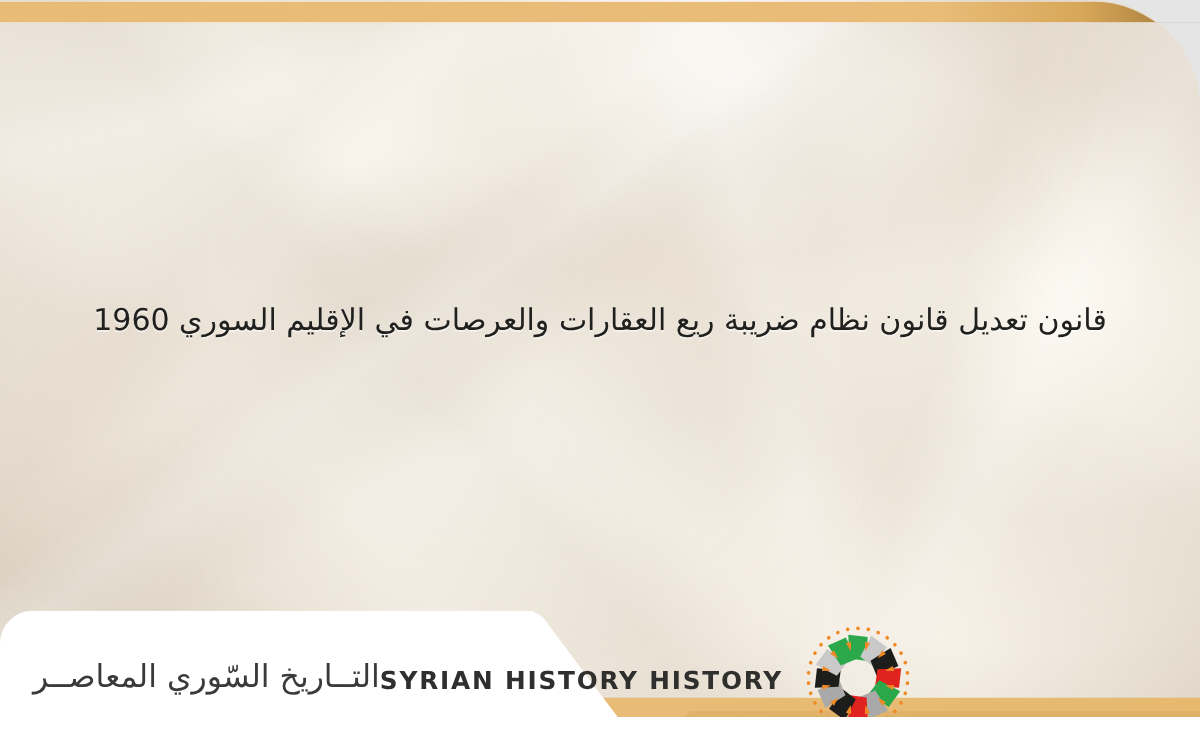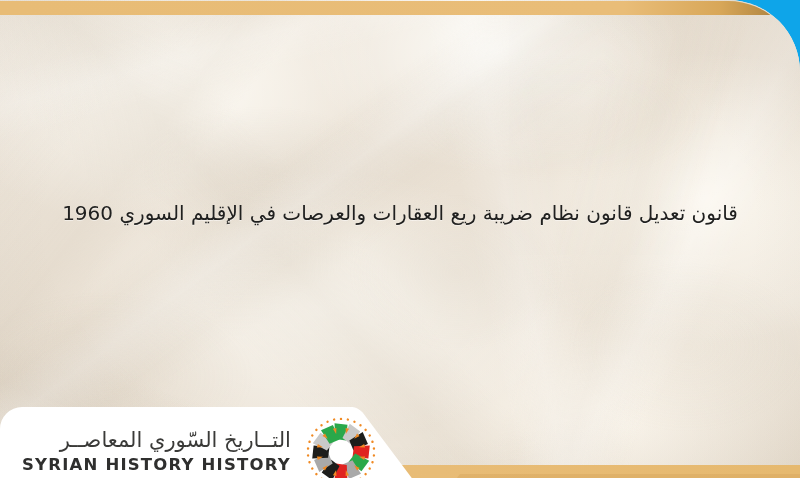--- a/index.html
+++ b/index.html
@@ -12,21 +12,21 @@
     height: 496px;
     overflow: hidden;
     font-family: "DejaVu Sans", "Liberation Sans", sans-serif;
   }
 
   #card {
     position: relative;
     width: 800px;
     height: 478px;
     overflow: hidden;
-    background: #0ea5e9;
+    background: #e5e5e5;
   }
 
   
   #paper {
     position: absolute;
     left: 0;
     top: 0;
     width: 800px;
     height: 496px;
     border-top-right-radius: 72px;
@@ -132,21 +132,21 @@
     height: 89px;
     display: flex;
     align-items: center;
     justify-content: flex-start;
     padding-left: 22px;
     box-sizing: border-box;
   }
 
   #brand-text {
     display: flex;
-    flex-direction: column;
+    flex-direction: row;
     align-items: flex-end;
     justify-content: center;
     margin-right: 14px;
   }
   #brand-ar {
     direction: rtl;
     font-family: "DejaVu Sans", "Liberation Sans", sans-serif;
     font-size: 21px;
     line-height: 25px;
     color: #3a3a38;

